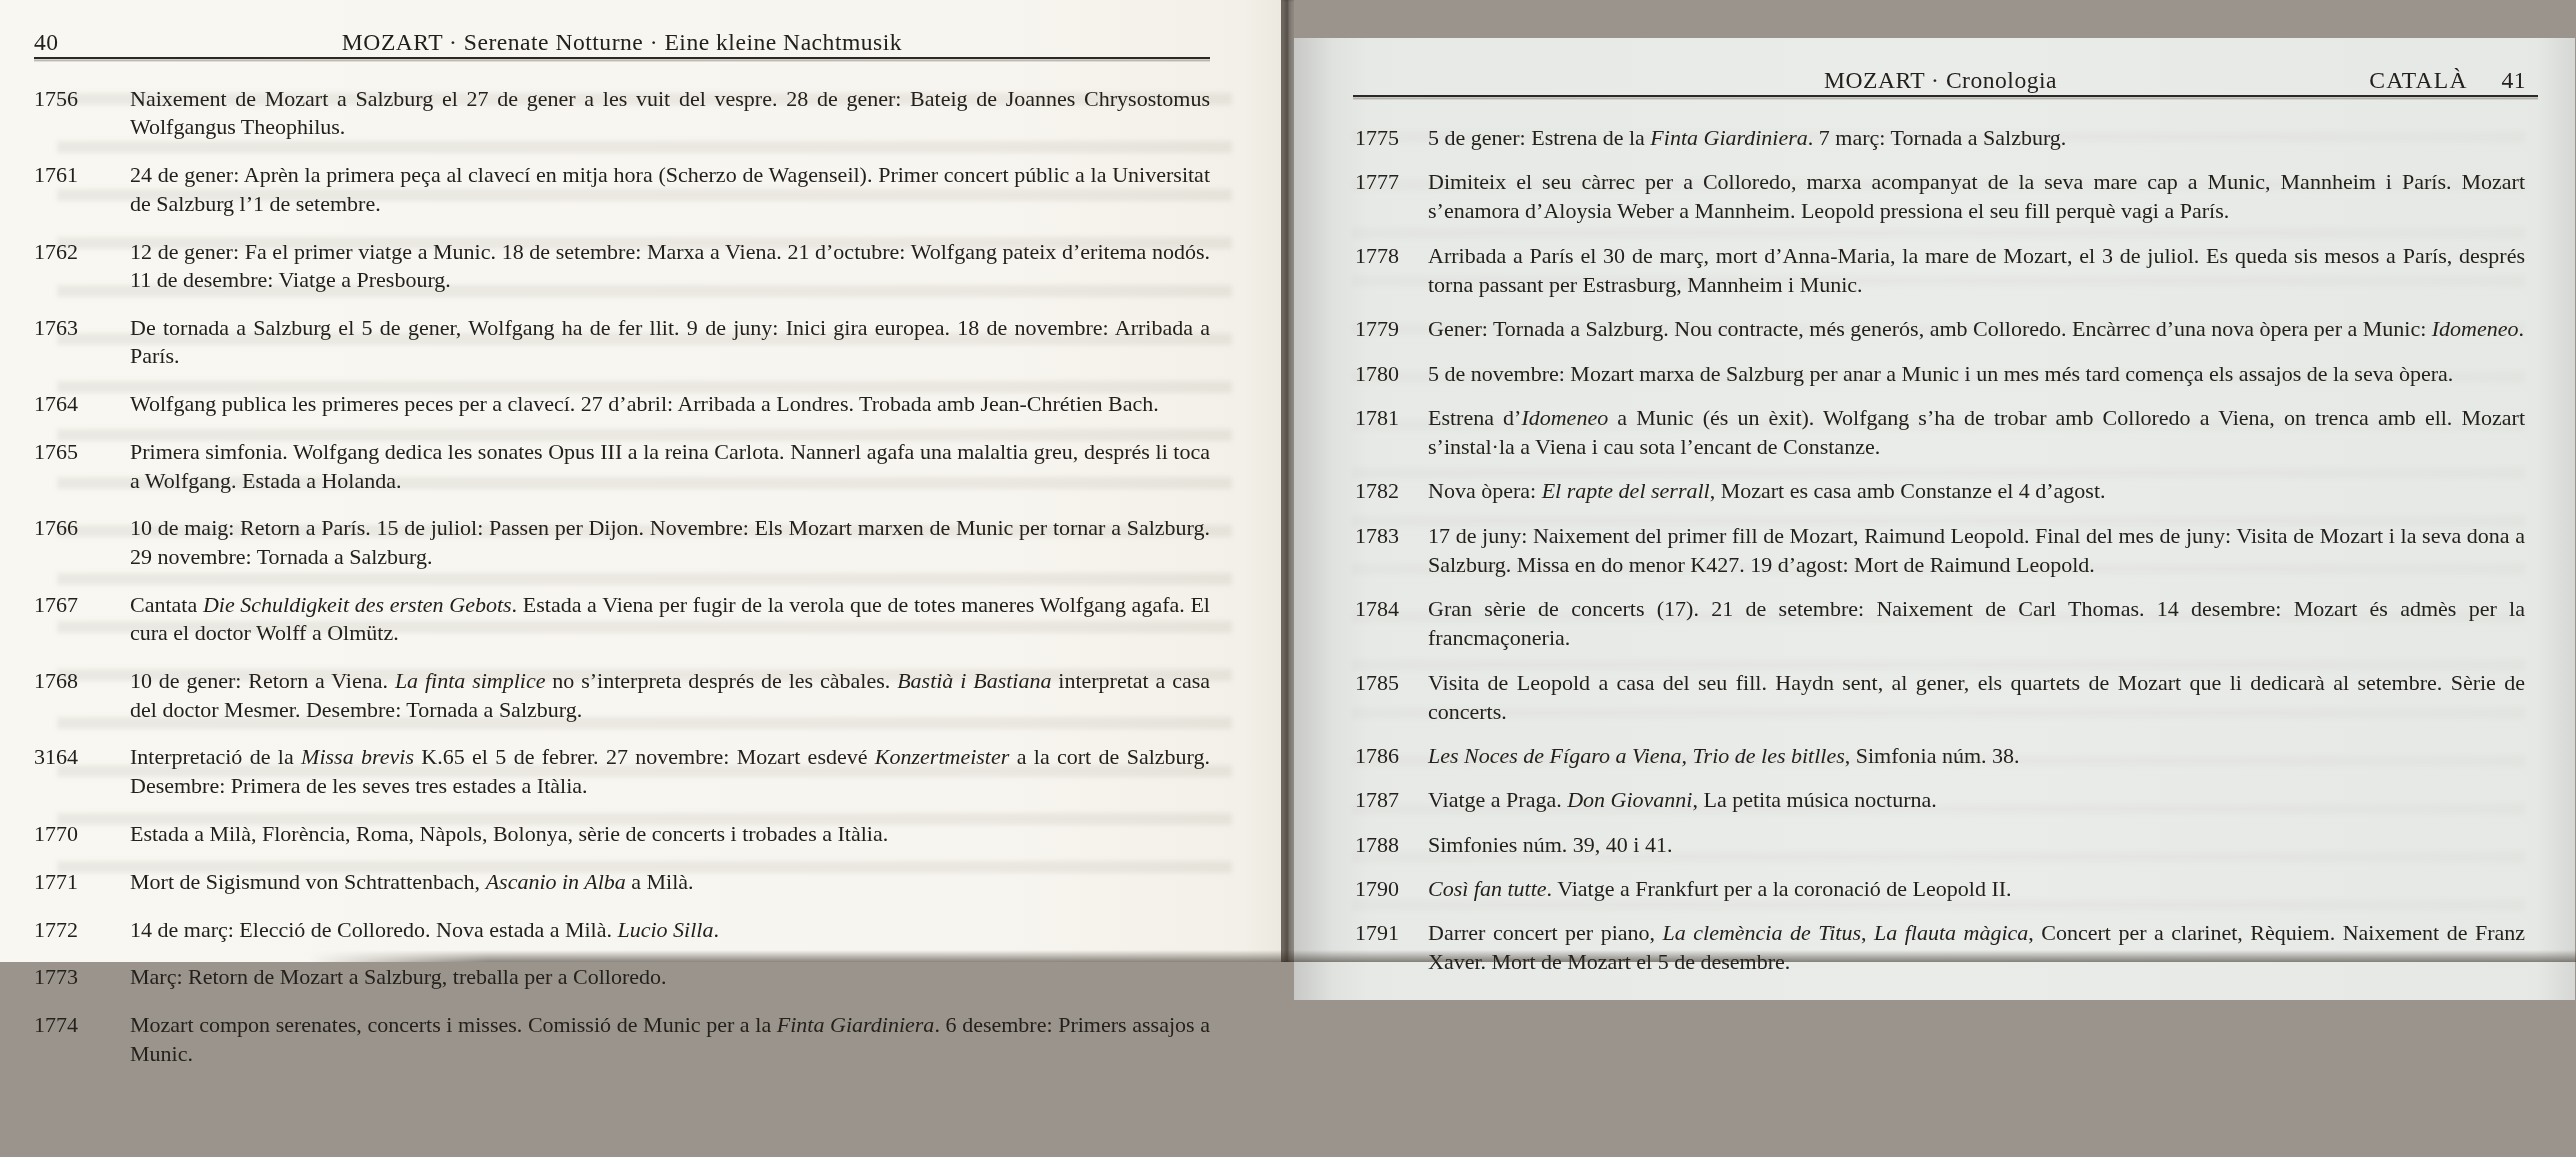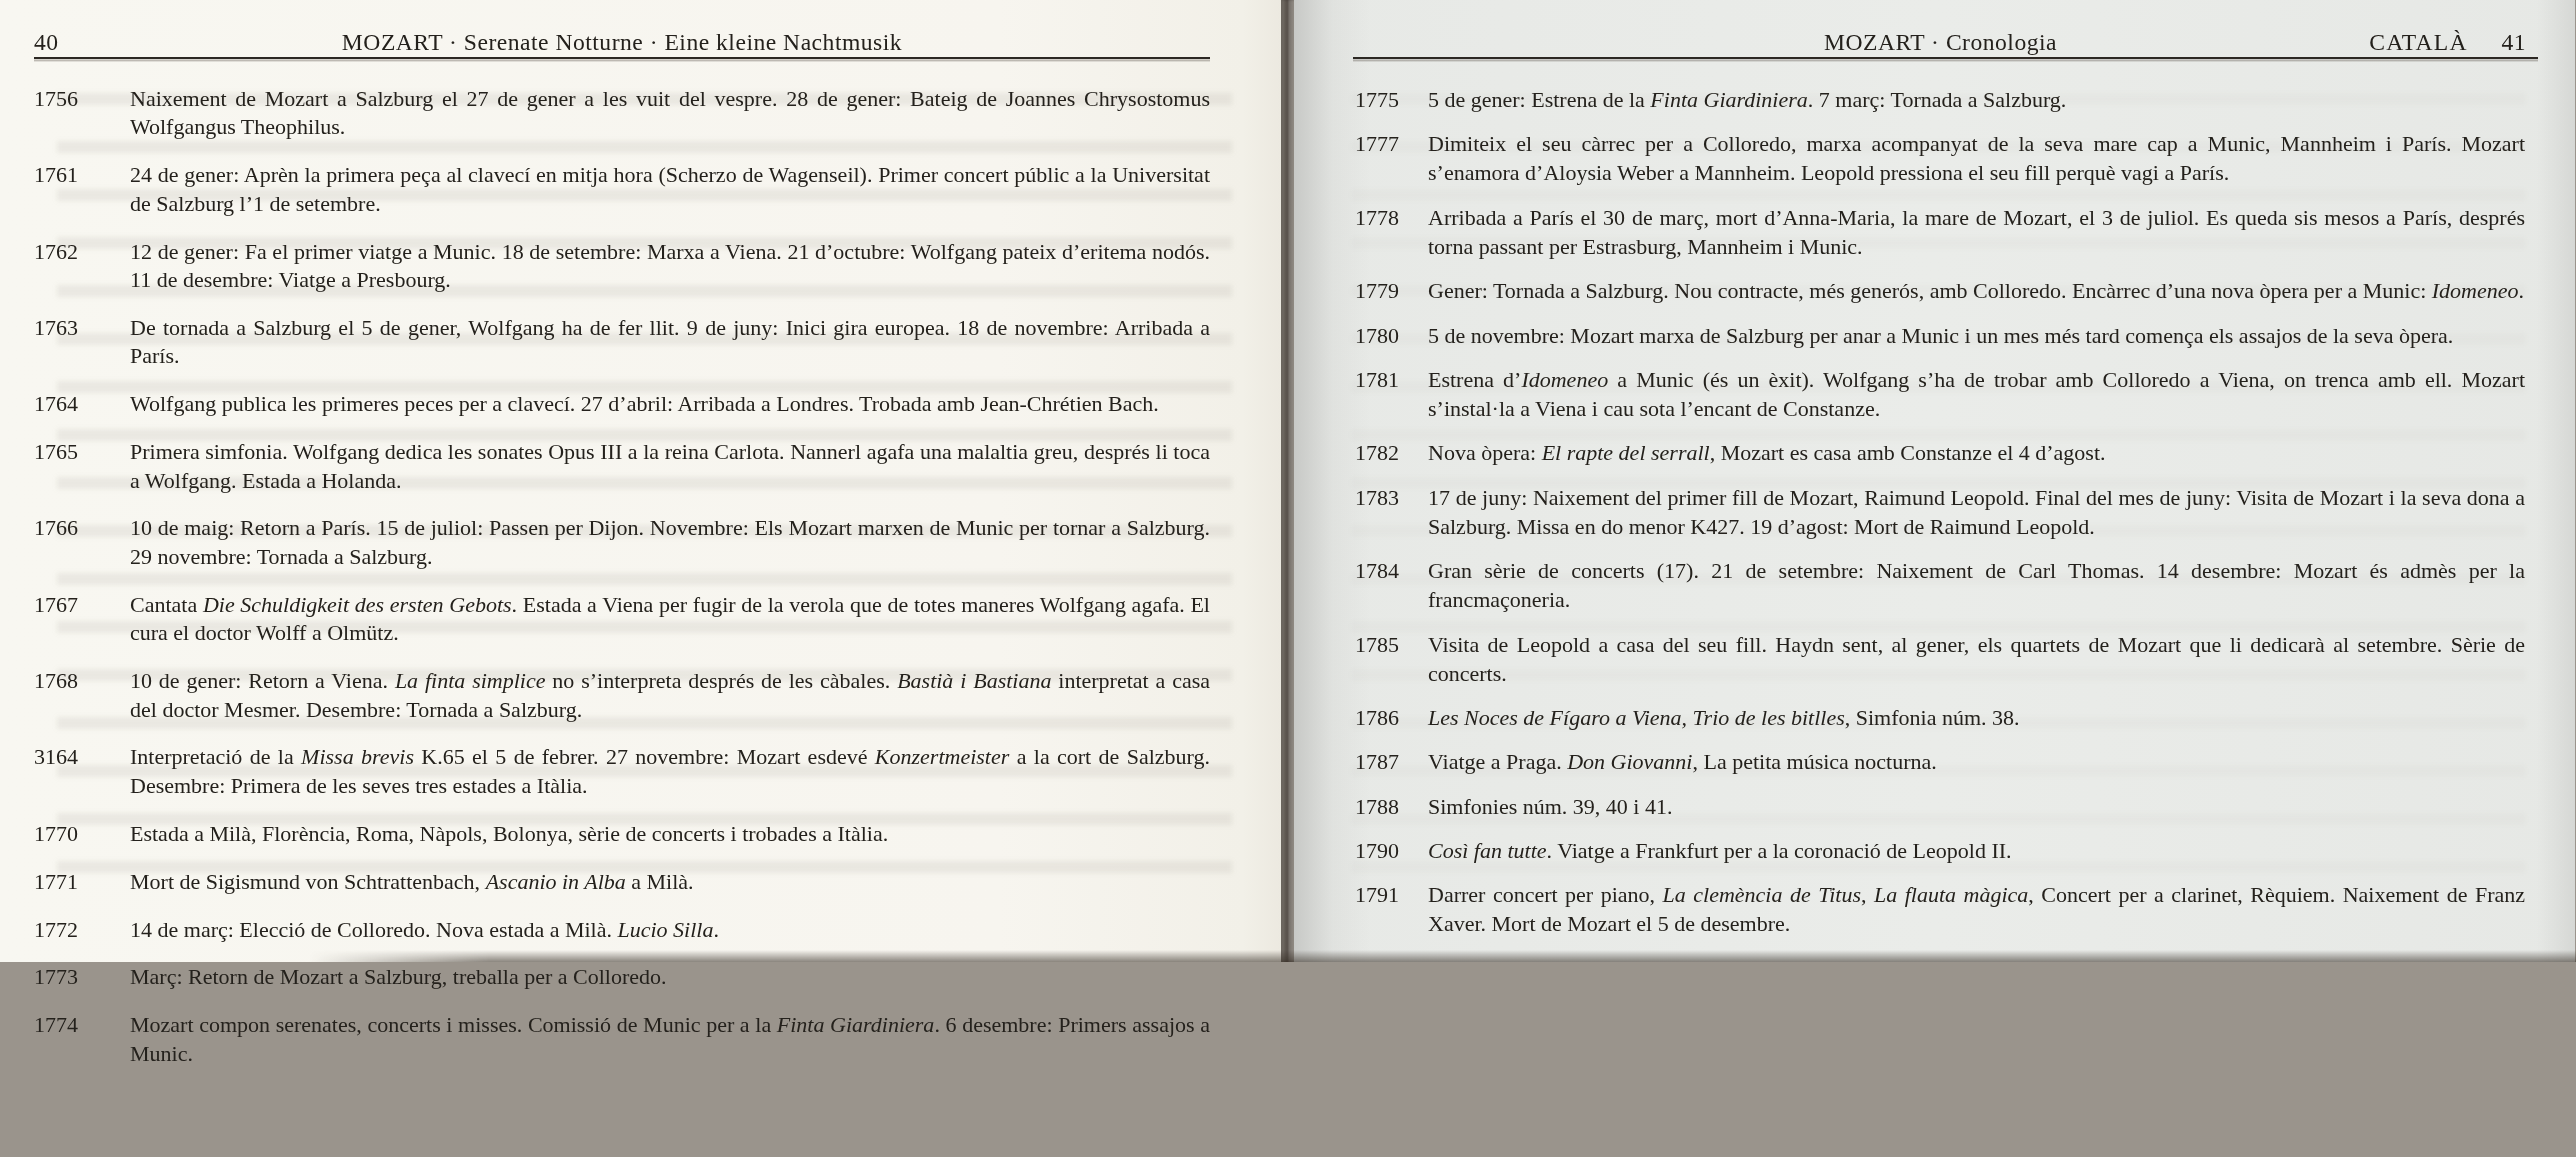--- a/index.html
+++ b/index.html
@@ -18,20 +18,21 @@
     background:
       radial-gradient(ellipse 731px 244px at 553px 1146px, rgba(120,110,95,0.10), rgba(120,110,95,0) 70%),
       linear-gradient(90deg, #f8f7f1 0%, #f7f5ef 78%, #f2f0e8 97%, #ece9e0 100%);
   }
   .page-right {
     width: 1281px;
     background:
       linear-gradient(90deg, rgba(88,86,84,0.22) 0%, rgba(88,86,84,0.05) 3%, rgba(88,86,84,0) 6%),
       linear-gradient(270deg, rgba(70,68,66,0.10) 0%, rgba(70,68,66,0) 3%),
       linear-gradient(90deg, #e7e9e6 0%, #eaece9 50%, #e6e8e5 100%);
+    margin-top: 38px;
   }
 
   
   .gutter {
     width: 13px; height: 100%;
     background: linear-gradient(90deg,
       rgba(60,52,44,0.10) 0%,
       rgba(55,47,40,0.55) 30%,
       #57504a 48%,
       rgba(80,74,70,0.45) 65%,

